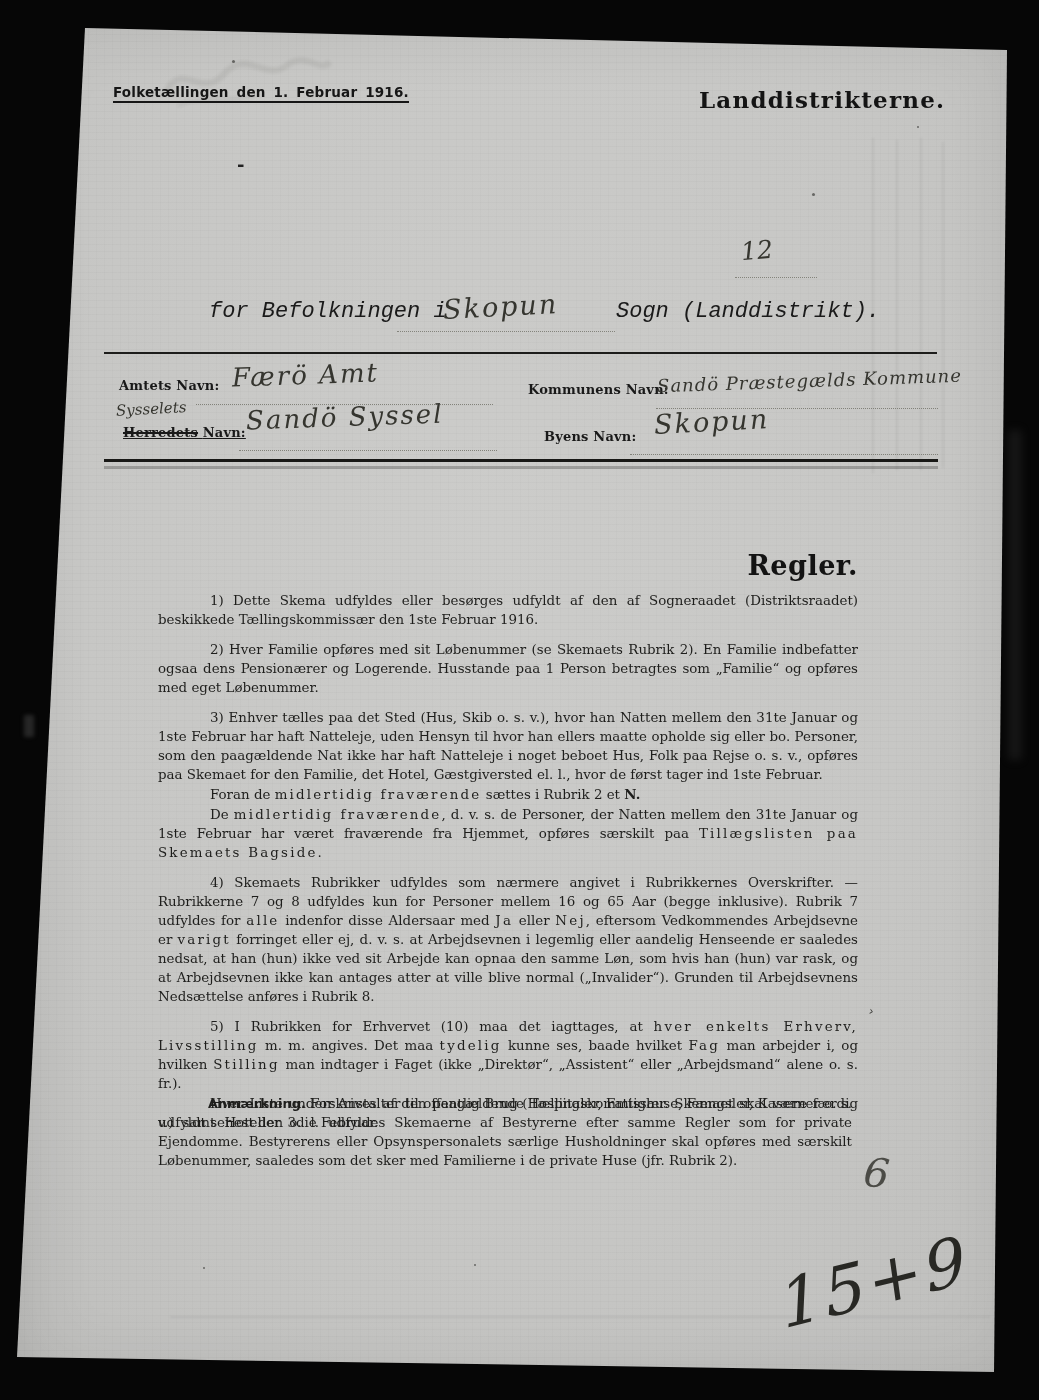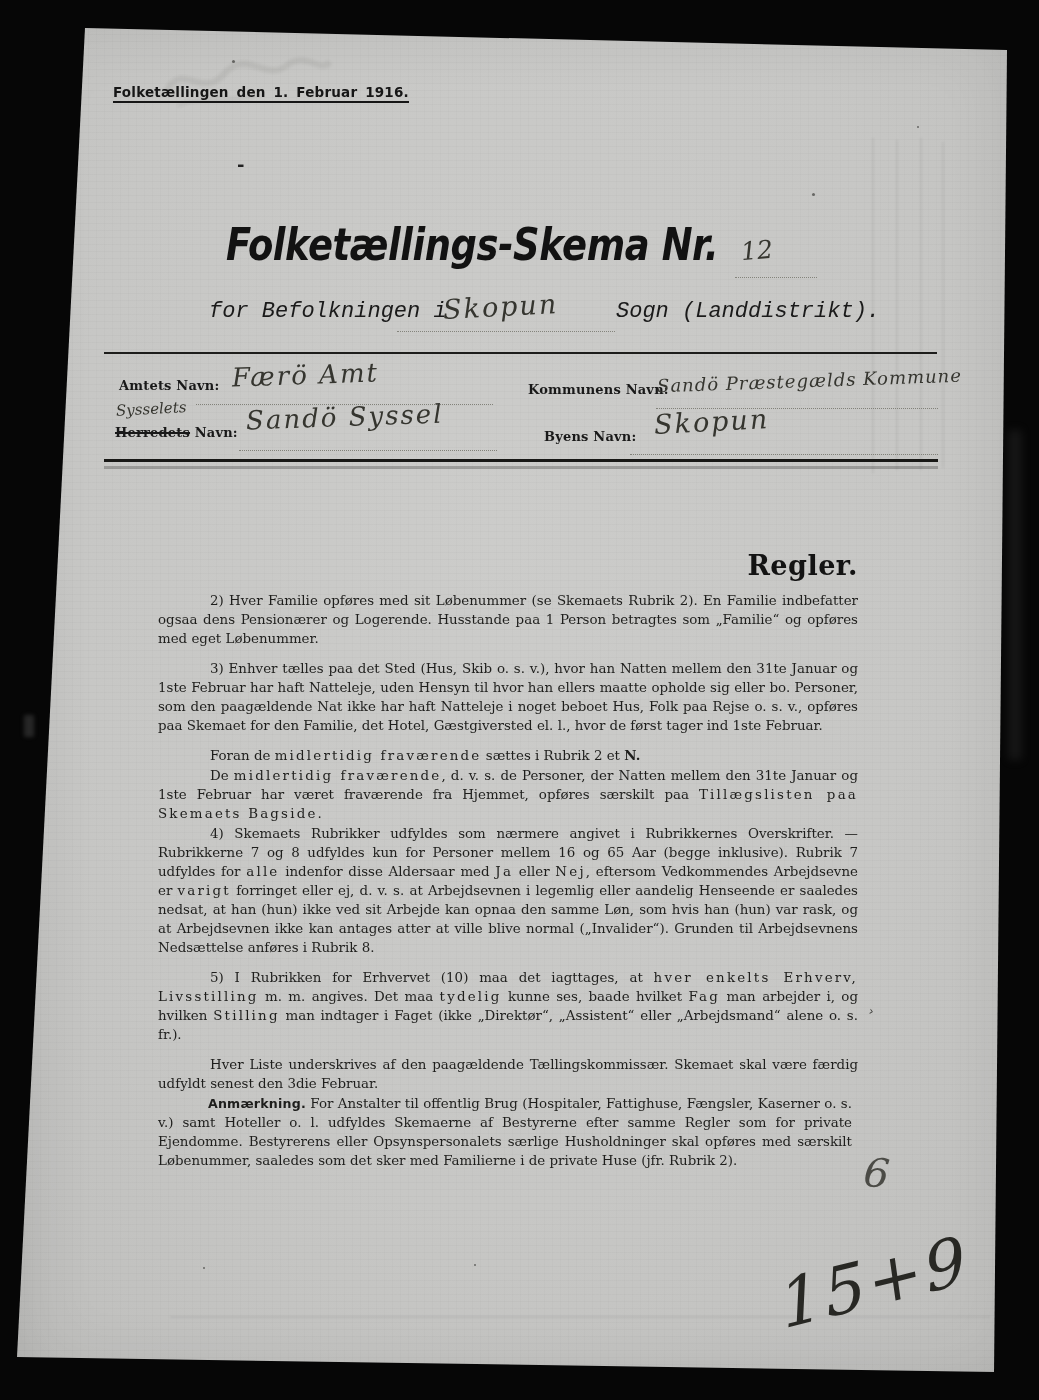--- a/index.html
+++ b/index.html
@@ -41,21 +41,21 @@
   .dotted{border-bottom:1.5px dotted #82827a;height:0;}
   .struck{text-decoration:line-through;text-decoration-thickness:2px;}
 
   .lbl-amt{left:119px;top:378px;}
   .dot-amt{left:196px;top:404px;width:297px;}
   .hw-amt{left:232px;top:360px;font-size:26px;transform:rotate(-2deg);letter-spacing:2px;}
   .lbl-kommune{left:528px;top:382px;}
   .dot-kommune{left:656px;top:408px;width:282px;}
   .hw-kommune{left:657px;top:370px;font-size:18px;transform:rotate(-2deg);letter-spacing:1px;}
   .hw-sysselets{left:116px;top:400px;font-size:15px;transform:rotate(-3deg);}
-  .lbl-herred{left:115px;top:425px;}
+  .lbl-herred{left:123px;top:425px;text-decoration:underline;}
   .dot-herred{left:239px;top:450px;width:258px;}
   .hw-herred{left:246px;top:402px;font-size:26px;transform:rotate(-2deg);letter-spacing:2px;}
   .lbl-by{left:528px;top:429px;margin-left:16px;}
   .dot-by{left:630px;top:454px;width:308px;}
   .hw-by{left:654px;top:406px;font-size:27px;transform:rotate(-3deg);letter-spacing:2px;}
 
   .rules{left:158px;top:550px;width:700px;}
   .rules h2{margin:0 0 10px;text-align:right;font-family:"DejaVu Serif",serif;font-weight:bold;font-size:27px;letter-spacing:.5px;color:#131313;}
   .rules p, .remark p{margin:0 0 11px;font-family:"DejaVu Serif",serif;font-size:13.4px;line-height:19px;
     text-align:justify;text-indent:52px;color:#1e1e1c;}
@@ -96,23 +96,23 @@
       <path d="M8,48 C24,16 44,56 66,30 S108,38 128,22 S162,30 172,18" fill="none" stroke="rgba(70,70,66,.12)" stroke-width="6" style="filter:blur(1.5px)"></path>
       <path d="M20,62 C40,50 70,60 96,52" fill="none" stroke="rgba(70,70,66,.09)" stroke-width="4" style="filter:blur(1.5px)"></path>
     </svg>
     <div class="abs speck" style="left:232px;top:60px;width:3px;height:3px;"></div>
     <div class="abs speck" style="left:812px;top:193px;width:3px;height:3px;"></div>
     <div class="abs speck" style="left:917px;top:126px;width:2px;height:2px;"></div>
     <div class="abs speck" style="left:474px;top:1264px;width:2px;height:2px;"></div>
     <div class="abs speck" style="left:203px;top:1267px;width:2px;height:2px;"></div>
 
     <div class="abs header-left">Folketællingen den 1. Februar 1916.</div>
+    <div class="abs header-right">Landdistrikterne.</div>
     <div class="abs stray-dash">-</div>
 
-    <div class="abs main-title"><span>Folketællings-Skema Nr.</span></div>
     <div class="abs hw hw-number">12</div>
     <div class="abs number-line"></div>
 
     <div class="abs subtitle sub-prefix">for Befolkningen i</div>
     <div class="abs sub-line"></div>
     <div class="abs hw hw-parish">Skopun</div>
     <div class="abs subtitle sub-suffix">Sogn (Landdistrikt).</div>
 
     <div class="abs rule-top"></div>
 
@@ -131,20 +131,21 @@
 
     <div class="abs field-label lbl-by">Byens Navn:</div>
     <div class="abs dotted dot-by"></div>
     <div class="abs hw hw-by">Skopun</div>
 
     <div class="abs rule-bottom"></div>
 
     <div class="abs rules">
       <h2>Regler.</h2>
       <div>
+          <p><span>1) Dette Skema udfyldes eller besørges udfyldt af den af Sogneraadet (Distriktsraadet) beskikkede Tællingskommissær den 1ste Februar 1916.</span></p>
           <p><span>2) Hver Familie opføres med sit Løbenummer (se Skemaets Rubrik 2). En Familie indbefatter ogsaa dens Pensionærer og Logerende. Husstande paa 1 Person betragtes som „Familie“ og opføres med eget Løbenummer.</span></p>
           <p><span>3) Enhver tælles paa det Sted (Hus, Skib o. s. v.), hvor han Natten mellem den 31te Januar og 1ste Februar har haft Natteleje, uden Hensyn til hvor han ellers maatte opholde sig eller bo. Personer, som den paagældende Nat ikke har haft Natteleje i noget beboet Hus, Folk paa Rejse o. s. v., opføres paa Skemaet for den Familie, det Hotel, Gæstgiversted el. l., hvor de først tager ind 1ste Februar.</span></p>
           <p><span>Foran de </span><span class="sp">midlertidig fraværende</span><span> sættes i Rubrik 2 et </span><span class="b">N.</span></p>
           <p><span>De </span><span class="sp">midlertidig fraværende</span><span>, d. v. s. de Personer, der Natten mellem den 31te Januar og 1ste Februar har været fraværende fra Hjemmet, opføres særskilt paa </span><span class="sp">Tillægslisten paa Skemaets Bagside</span><span>.</span></p>
           <p><span>4) Skemaets Rubrikker udfyldes som nærmere angivet i Rubrikkernes Overskrifter. — Rubrikkerne 7 og 8 udfyldes kun for Personer mellem 16 og 65 Aar (begge inklusive). Rubrik 7 udfyldes for </span><span class="sp">alle</span><span> indenfor disse Aldersaar med </span><span class="sp">Ja</span><span> eller </span><span class="sp">Nej</span><span>, eftersom Vedkommendes Arbejdsevne er </span><span class="sp">varigt</span><span> forringet eller ej, d. v. s. at Arbejdsevnen i legemlig eller aandelig Henseende er saaledes nedsat, at han (hun) ikke ved sit Arbejde kan opnaa den samme Løn, som hvis han (hun) var rask, og at Arbejdsevnen ikke kan antages atter at ville blive normal („Invalider“). Grunden til Arbejdsevnens Nedsættelse anføres i Rubrik 8.</span></p>
           <p><span>5) I Rubrikken for Erhvervet (10) maa det iagttages, at </span><span class="sp">hver enkelts Erhverv, Livsstilling</span><span> m. m. angives. Det maa </span><span class="sp">tydelig</span><span> kunne ses, baade hvilket </span><span class="sp">Fag</span><span> man arbejder i, og hvilken </span><span class="sp">Stilling</span><span> man indtager i Faget (ikke „Direktør“, „Assistent“ eller „Arbejdsmand“ alene o. s. fr.).</span></p>
           <p><span>Hver Liste underskrives af den paagældende Tællingskommissær. Skemaet skal være færdig udfyldt senest den 3die Februar.</span></p>
         </div>
     </div>
 

